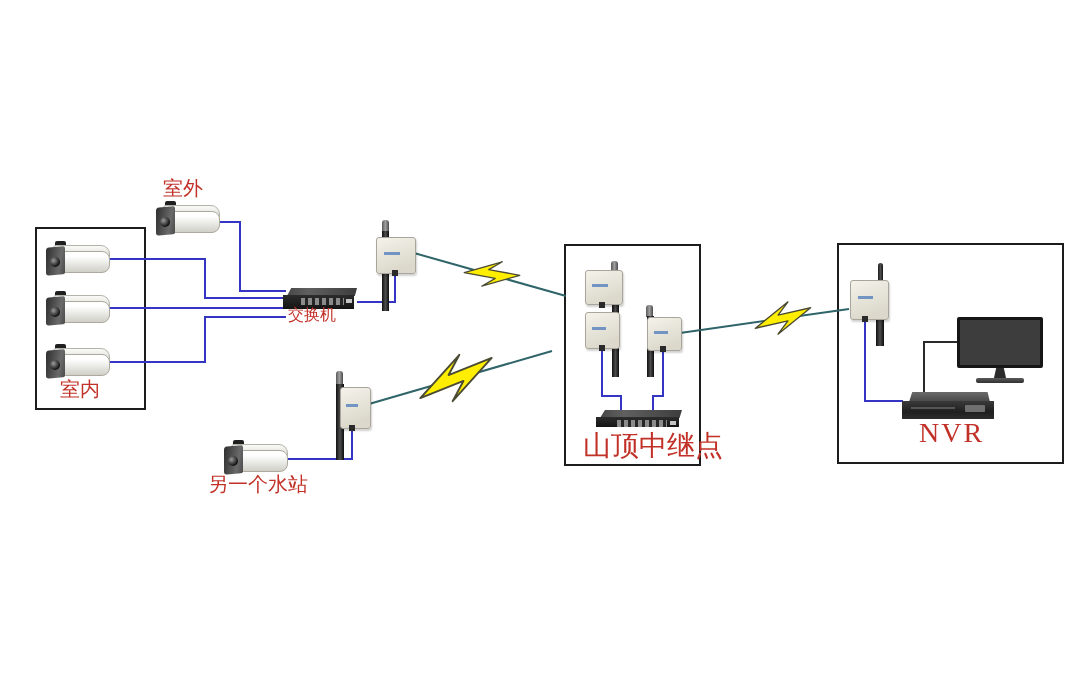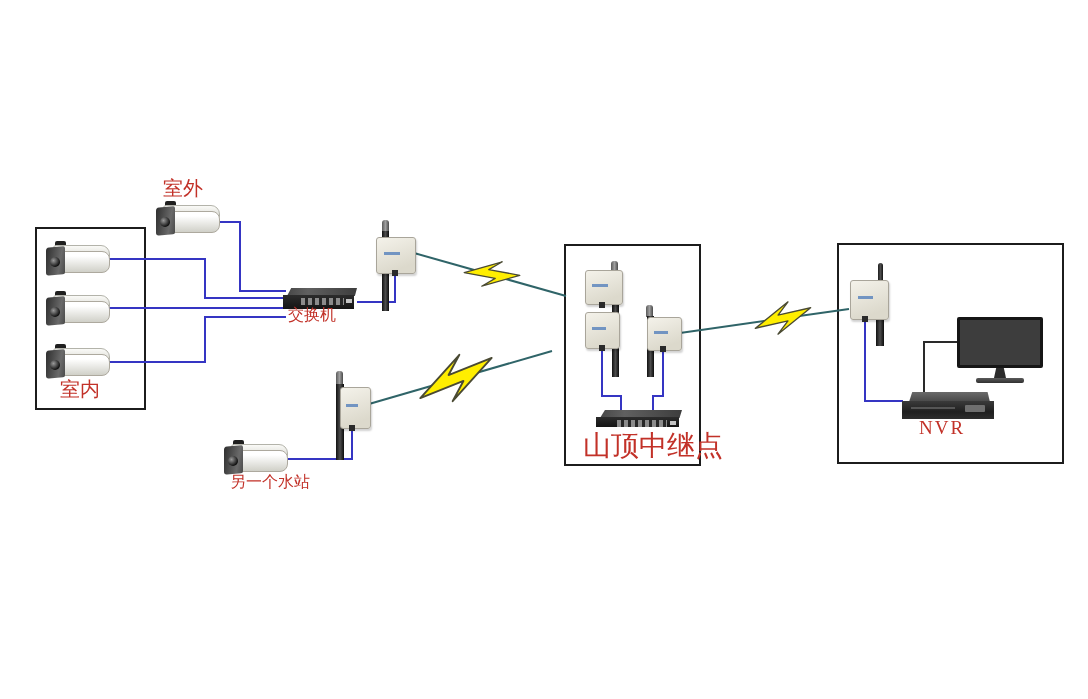--- a/index.html
+++ b/index.html
@@ -171,17 +171,17 @@
   <div class="mon-base" style="left:976px;top:378px;width:48px;height:5px"></div>
 
   <div class="nvr-dev" style="left:902px;top:392px;width:92px;height:27px">
     <div class="nvr-top"></div>
     <div class="nvr-front"></div>
   </div>
 
   <div class="lbl" style="left:163px;top:178px;font-size:20px">室外</div>
   <div class="lbl" style="left:60px;top:379px;font-size:20px">室内</div>
   <div class="lbl" style="left:288px;top:307px;font-size:16px">交换机</div>
-  <div class="lbl" style="left:230px;top:474px;font-size:16px">另一个水站</div>
+  <div class="lbl" style="left:208px;top:474px;font-size:20px">另一个水站</div>
   <div class="lbl" style="left:583px;top:431px;font-size:28px">山顶中继点</div>
-  <div class="lbl" style="left:919px;top:418px;font-size:19px;letter-spacing:2px">NVR</div>
+  <div class="lbl" style="left:919px;top:418px;font-size:28px;letter-spacing:2px">NVR</div>
 
 </div>
 
 </body></html>

